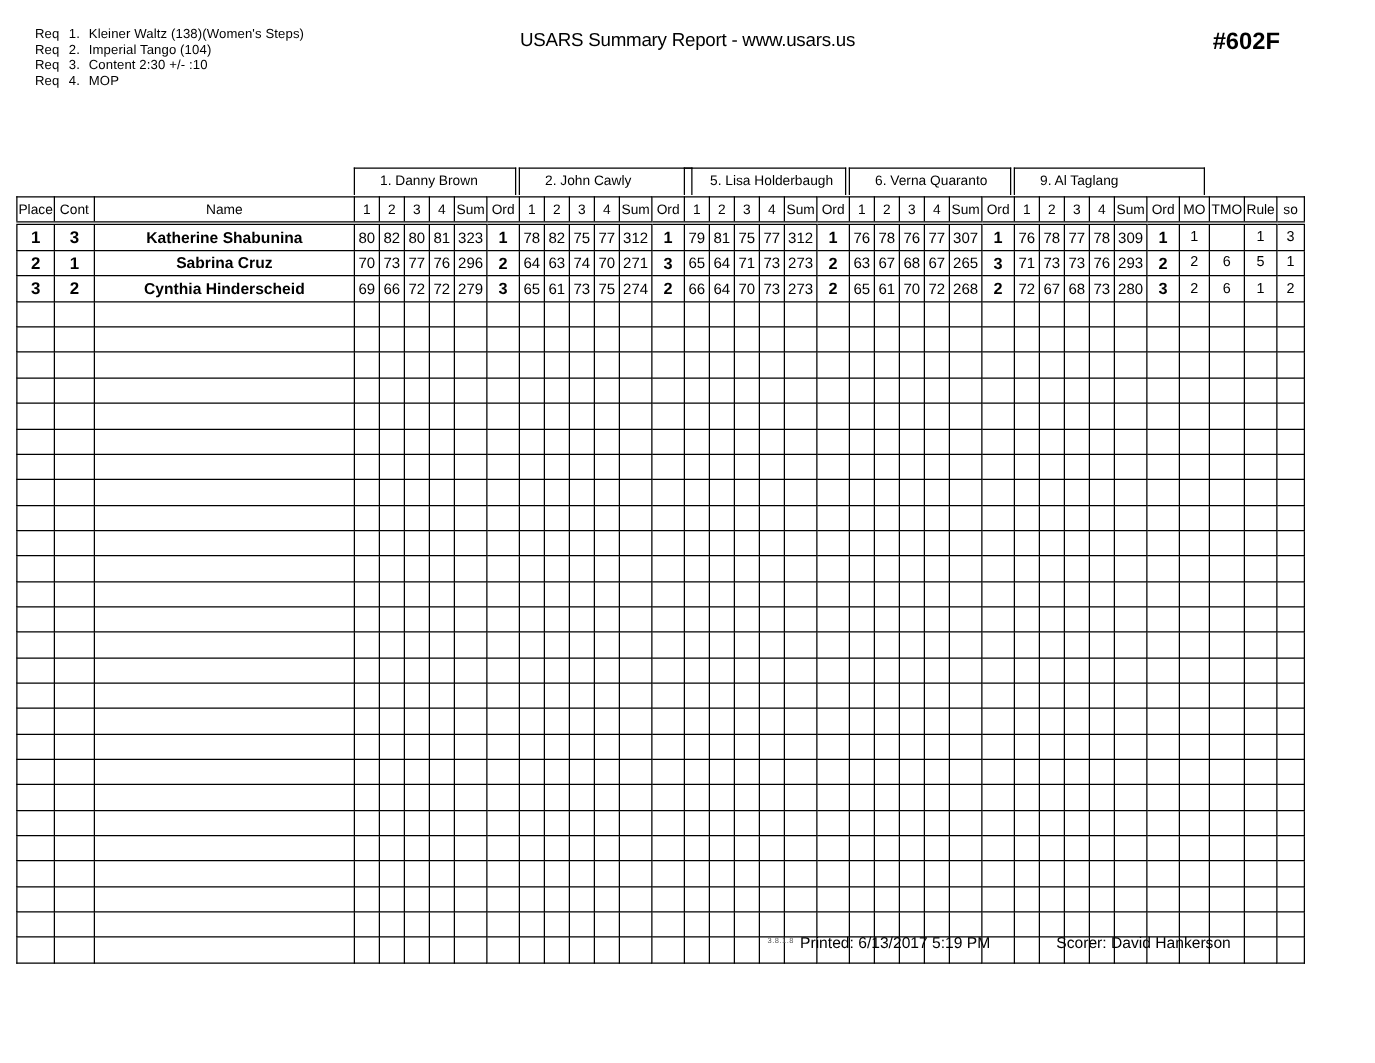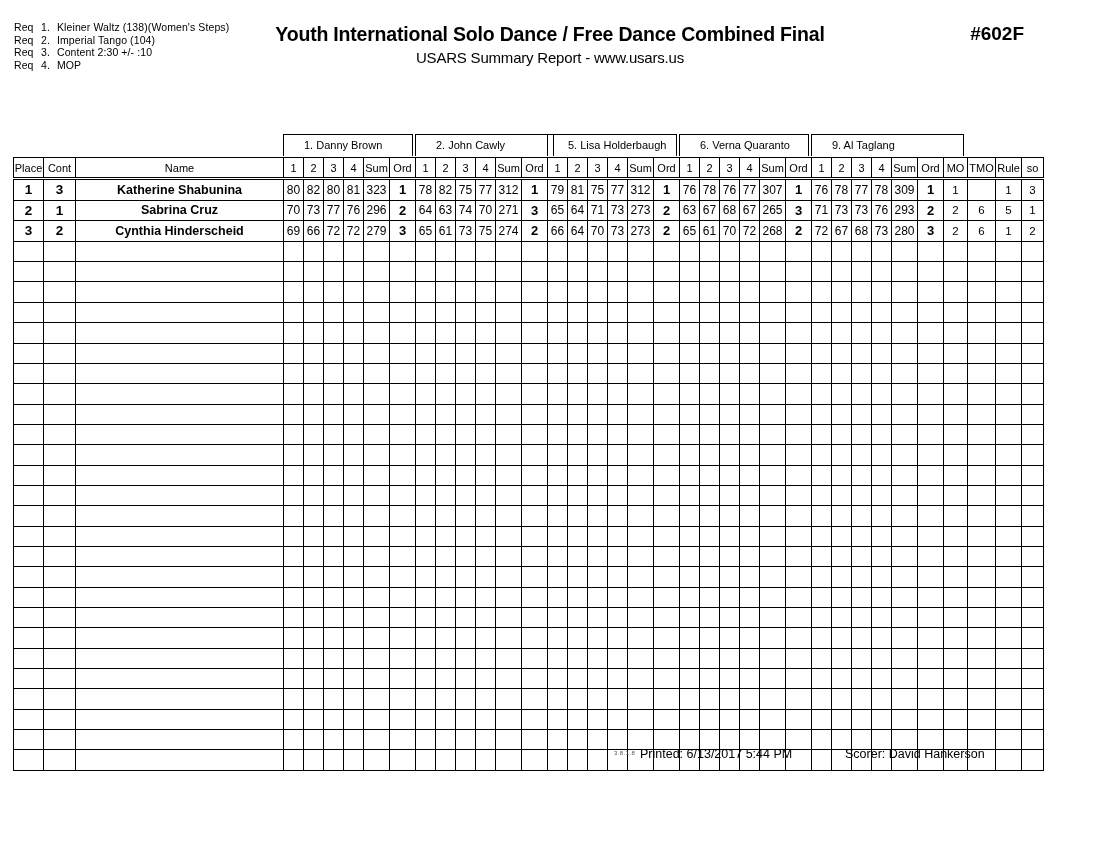--- a/index.html
+++ b/index.html
@@ -7,21 +7,21 @@
     width:1100px;height:850px;
     background:#ffffff;
     font-family:"Liberation Sans", sans-serif;
     color:#000;
     position:relative;
     overflow:hidden;
     -webkit-font-smoothing:none;
   }
   
   #reqs{position:absolute;left:14px;top:21px;width:260px;}
-  .req-line{font-size:10.5px;line-height:12.6px;white-space:nowrap;letter-spacing:0.1px;}
+  .req-line{font-size:10.5px;line-height:12.6px;white-space:nowrap;letter-spacing:0.1px;margin-left:14px;}
   .req-line .rq{display:inline-block;width:27px;}
   .req-line .rn{display:inline-block;width:16px;}
   
   #title-block{position:absolute;left:0;top:22px;width:1100px;text-align:center;}
   #t1{font-size:19px;font-weight:bold;line-height:22px;letter-spacing:-0.2px;}
   #t2{font-size:14.5px;line-height:19px;letter-spacing:-0.2px;}
   #t3{font-size:19.5px;font-weight:bold;line-height:25px;letter-spacing:-0.2px;}
   #t4{font-size:15px;line-height:21px;letter-spacing:-0.2px;}
   #eventno{position:absolute;right:76px;top:23px;font-size:19px;font-weight:bold;}
   
@@ -59,21 +59,20 @@
 <body>
 
 <div id="reqs">
     <div class="req-line"><span class="rq">Req</span><span class="rn">1.</span><span>Kleiner Waltz (138)(Women's Steps)</span></div>
     <div class="req-line"><span class="rq">Req</span><span class="rn">2.</span><span>Imperial Tango (104)</span></div>
     <div class="req-line"><span class="rq">Req</span><span class="rn">3.</span><span>Content 2:30 +/- :10</span></div>
     <div class="req-line"><span class="rq">Req</span><span class="rn">4.</span><span>MOP</span></div>
   </div>
 
 <div id="title-block">
-  <div id="t3">Youth International Solo Dance / Free Dance Combined Final</div>
   <div id="t4">USARS Summary Report - www.usars.us</div>
 </div>
 <div id="eventno">#602F</div>
 
 <div id="judgeband">
     <div class="jband" style="left: 0px; width: 130px;">1.  Danny Brown</div>
     <div class="jband" style="left: 132px; width: 139px;">2.  John Cawly</div>
     <div class="jband" style="left: 264px; width: 130px;">5.  Lisa Holderbaugh</div>
     <div class="jband" style="left: 396px; width: 130px;">6.  Verna Quaranto</div>
     <div class="jband" style="left: 528px; width: 153px;">9.  Al Taglang</div>
@@ -1292,15 +1291,15 @@
           <td>&nbsp;</td>
           <td>&nbsp;</td>
           <td>&nbsp;</td>
         </tr>
       </tbody>
   </table>
 </div>
 
 <div id="footer">
   <div id="ver">3.8.1.8</div>
-  <div id="printed">Printed:  6/13/2017  5:44 PM</div>
+  <div id="printed">Printed:  6/13/2017  5:19 PM</div>
   <div id="scorer">Scorer:   David Hankerson</div>
 </div>
 
 </body></html>

